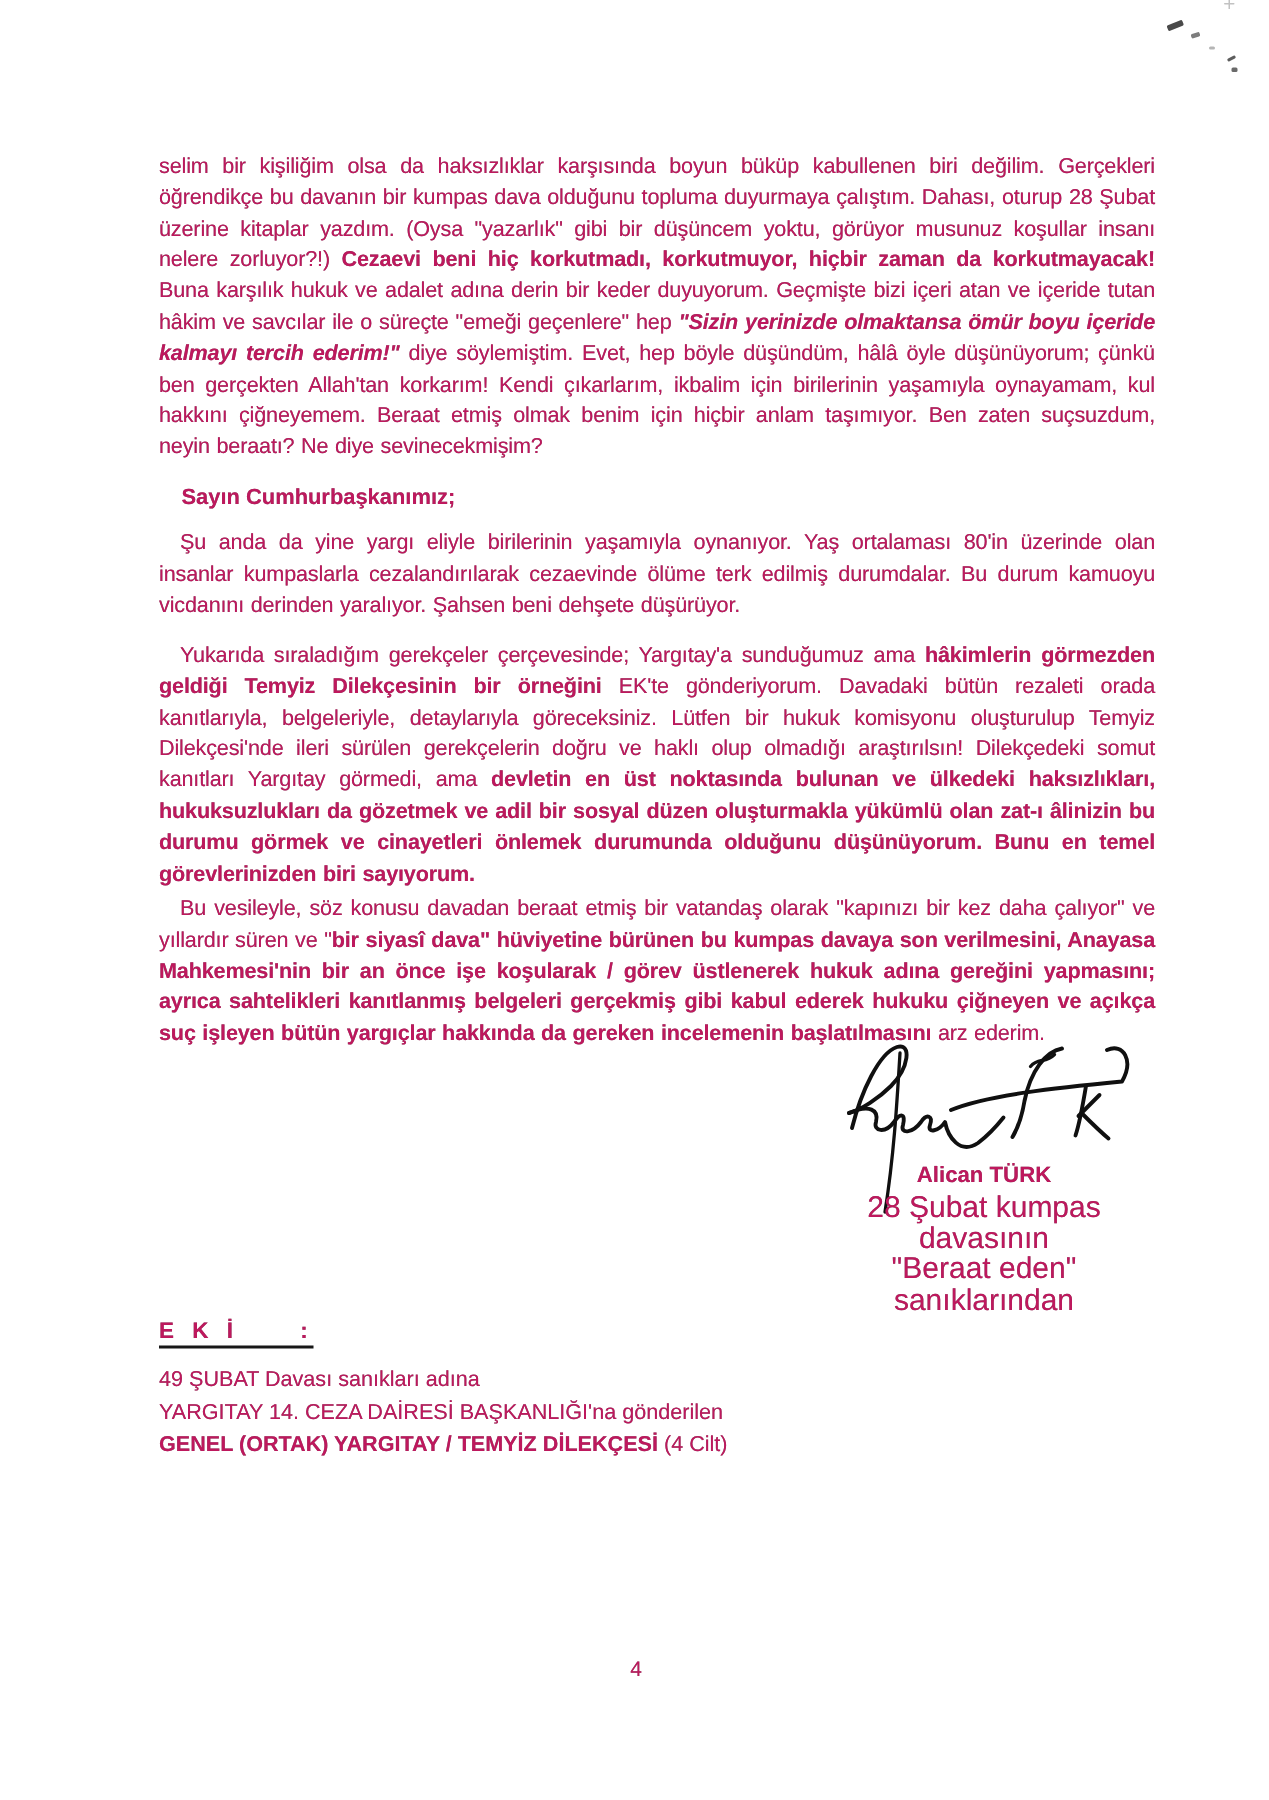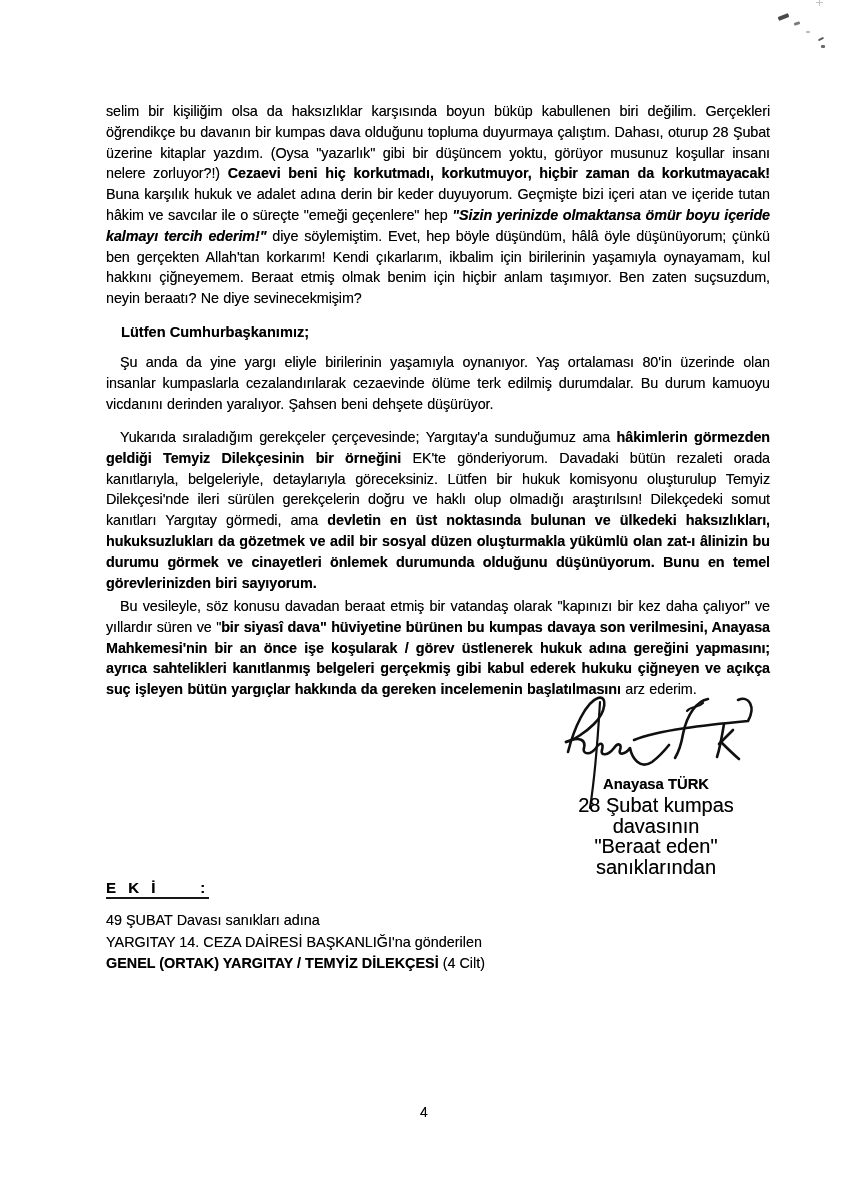--- a/index.html
+++ b/index.html
@@ -1,21 +1,21 @@
 <!DOCTYPE html>
 <html><head>
 <meta charset="utf-8">
 <style>
   html,body { margin:0; padding:0; background:#e8e8e8; }
   .page {
     position: relative;
     width: 846px; height: 1200px;
     background: #ffffff;
     font-family: "Liberation Sans", sans-serif;
-    color: #000000;
+    color: #be185d;
     overflow: hidden;
     text-shadow: 0 0 0.35px rgba(20,20,20,0.55);
   }
   .para {
     position: absolute;
     left: 106px; width: 664px;
     margin: 0;
     font-size: 14.4px;
     line-height: 20.8px;
     text-align: justify;
@@ -85,21 +85,21 @@
     <div class="speck s1"></div>
     <div class="speck s2"></div>
     <div class="speck s3"></div>
     <div class="speck s4"></div>
     <div class="speck s5"></div>
     <div class="speck s6"></div>
   </div>
 
   <p class="para" style="top:101px;"><span>selim bir kişiliğim olsa da haksızlıklar karşısında boyun büküp kabullenen biri değilim. Gerçekleri öğrendikçe bu davanın bir kumpas dava olduğunu topluma duyurmaya çalıştım. Dahası, oturup 28 Şubat üzerine kitaplar yazdım. (Oysa "yazarlık" gibi bir düşüncem yoktu, görüyor musunuz koşullar insanı nelere zorluyor?!) </span><span class="b">Cezaevi beni hiç korkutmadı, korkutmuyor, hiçbir zaman da korkutmayacak!</span><span> Buna karşılık hukuk ve adalet adına derin bir keder duyuyorum. Geçmişte bizi içeri atan ve içeride tutan hâkim ve savcılar ile o süreçte "emeği geçenlere" hep </span><span class="b i">"Sizin yerinizde olmaktansa ömür boyu içeride kalmayı tercih ederim!"</span><span> diye söylemiştim. Evet, hep böyle düşündüm, hâlâ öyle düşünüyorum; çünkü ben gerçekten Allah'tan korkarım! Kendi çıkarlarım, ikbalim için birilerinin yaşamıyla oynayamam, kul hakkını çiğneyemem. Beraat etmiş olmak benim için hiçbir anlam taşımıyor. Ben zaten suçsuzdum, neyin beraatı? Ne diye sevinecekmişim?</span></p>
 
-  <p class="salutation" style="top:322px;">Lütfen Cumhurbaşkanımız;</p>
+  <p class="salutation" style="top:322px;">Sayın Cumhurbaşkanımız;</p>
 
   <p class="para indent" style="top:352px;"><span>Şu anda da yine yargı eliyle birilerinin yaşamıyla oynanıyor. Yaş ortalaması 80'in üzerinde olan insanlar kumpaslarla cezalandırılarak cezaevinde ölüme terk edilmiş durumdalar. Bu durum kamuoyu vicdanını derinden yaralıyor. Şahsen beni dehşete düşürüyor.</span></p>
 
   <p class="para indent" style="top:427px;"><span>Yukarıda sıraladığım gerekçeler çerçevesinde; Yargıtay'a sunduğumuz ama </span><span class="b">hâkimlerin görmezden geldiği Temyiz Dilekçesinin bir örneğini</span><span> EK'te gönderiyorum. Davadaki bütün rezaleti orada kanıtlarıyla, belgeleriyle, detaylarıyla göreceksiniz. Lütfen bir hukuk komisyonu oluşturulup Temyiz Dilekçesi'nde ileri sürülen gerekçelerin doğru ve haklı olup olmadığı araştırılsın! Dilekçedeki somut kanıtları Yargıtay görmedi, ama </span><span class="b">devletin en üst noktasında bulunan ve ülkedeki haksızlıkları, hukuksuzlukları da gözetmek ve adil bir sosyal düzen oluşturmakla yükümlü olan zat-ı âlinizin bu durumu görmek ve cinayetleri önlemek durumunda olduğunu düşünüyorum. Bunu en temel görevlerinizden biri sayıyorum.</span></p>
 
   <p class="para indent" style="top:596px;"><span>Bu vesileyle, söz konusu davadan beraat etmiş bir vatandaş olarak "kapınızı bir kez daha çalıyor" ve yıllardır süren ve "</span><span class="b">bir siyasî dava" hüviyetine bürünen bu kumpas davaya son verilmesini, Anayasa Mahkemesi'nin bir an önce işe koşularak / görev üstlenerek hukuk adına gereğini yapmasını; ayrıca sahtelikleri kanıtlanmış belgeleri gerçekmiş gibi kabul ederek hukuku çiğneyen ve açıkça suç işleyen bütün yargıçlar hakkında da gereken incelemenin başlatılmasını</span><span> arz ederim.</span></p>
 
   <div class="sig-block">
     <svg width="200" height="84" viewBox="0 0 200 84" fill="none" stroke="#101010" stroke-width="2.6" stroke-linecap="round" stroke-linejoin="round">
 
@@ -111,21 +111,21 @@
       <path d="M 152,9 C 141,11 131,24 127,44 C 125,56 122,63 119,68"></path>
 
       <path d="M 131,21 C 136,15 141,19 147,13" stroke-width="2.2"></path>
 
       <path d="M 78,50 C 102,40 150,35 192,31 C 200,17 193,5 182,10"></path>
 
       <path d="M 168,34 C 166,46 164,58 161,67"></path>
       <path d="M 177,40 C 171,46 167,50 163,54"></path>
       <path d="M 165,52 C 171,58 177,64 183,69"></path>
     </svg>
-    <div class="sig-name">Anayasa TÜRK</div>
+    <div class="sig-name">Alican TÜRK</div>
     <div class="sig-line">28 Şubat kumpas davasının</div>
     <div class="sig-line">"Beraat eden" sanıklarından</div>
   </div>
 
   <div class="attachment">
     <div class="eki-heading">E K İ     :</div>
     <div class="att-line">49 ŞUBAT Davası sanıkları adına</div>
     <div class="att-line">YARGITAY 14. CEZA DAİRESİ BAŞKANLIĞI'na gönderilen</div>
     <div class="att-line"><span class="b">GENEL (ORTAK) YARGITAY / TEMYİZ DİLEKÇESİ</span><span> (4 Cilt)</span></div>
   </div>

